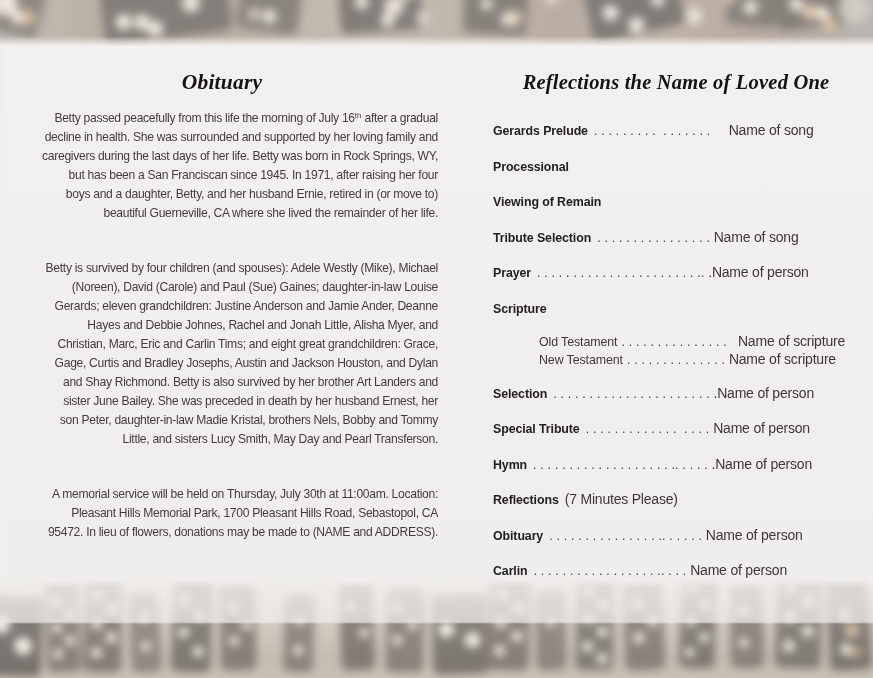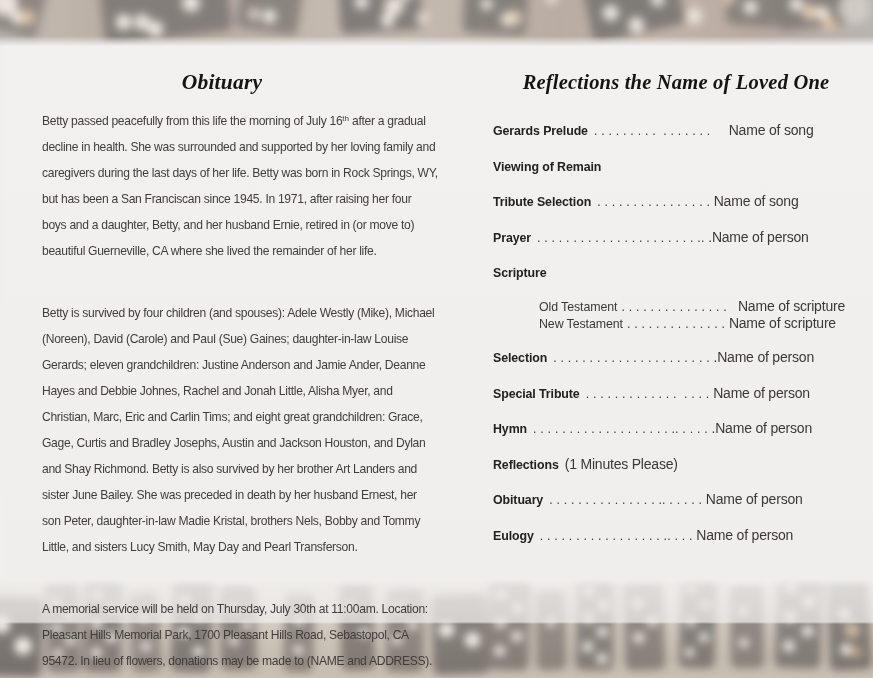--- a/index.html
+++ b/index.html
@@ -33,21 +33,21 @@
   .page{position:absolute;top:0}
   .page h1{
     margin:0;padding-top:22px;text-align:center;
     font-family:"Liberation Serif",serif;font-style:italic;font-weight:700;
     color:#161413;line-height:28px;letter-spacing:.2px;
   }
   .page.left{left:38px;width:396px}
   .page.left h1{font-size:21.5px;padding-right:36px}
   .page.right{left:489px;width:366px}
   .page.right h1{font-size:20.5px}
-  .page.left p{margin:36px 0 0;font-size:12.1px;line-height:26px;letter-spacing:-.3px;color:#403d3b;text-align:left}
+  .page.left p{margin:36px 0 0;font-size:12.1px;line-height:19px;letter-spacing:-.3px;color:#403d3b;text-align:right}
   .page.left p.first{margin-top:10px}
   sup{font-size:8px;vertical-align:4px;letter-spacing:0}
   
   .rows{margin-top:24px}
   .row{line-height:19px;margin-bottom:14.5px;white-space:nowrap}
   .row .lbl{font-weight:700;font-size:12.4px;color:#232120;letter-spacing:-.1px;margin-right:6px}
   .row .dots{font-size:12.4px;color:#3f3c3a;white-space:pre;letter-spacing:.2px}
   .row .val{font-size:14px;color:#3b3836;letter-spacing:-.2px}
   .row.sub{margin-bottom:0;line-height:15.5px;padding-left:46px}
   .row.sub .lbl{font-weight:400;color:#3b3836;margin-right:4px}
@@ -117,28 +117,29 @@
     <h1>Obituary</h1>
     <p class="first"><span>Betty passed peacefully from this life the morning of July 16</span><sup>th</sup><span> after a gradual decline in health.  She was surrounded and supported by her loving family and caregivers during the last days of her life. Betty was born in Rock Springs, WY, but has been a San Franciscan since 1945.  In 1971, after raising her four boys and a daughter, Betty, and her husband Ernie, retired in (or move to) beautiful Guerneville, CA where she lived the remainder of her life.</span></p>
     <p>Betty is survived by four children (and spouses): Adele Westly (Mike), Michael (Noreen), David (Carole) and Paul (Sue) Gaines; daughter-in-law Louise Gerards;  eleven grandchildren: Justine Anderson and Jamie Ander, Deanne Hayes and Debbie Johnes, Rachel and Jonah Little, Alisha Myer, and Christian, Marc, Eric and Carlin Tims;  and eight great grandchildren: Grace, Gage, Curtis and Bradley Josephs, Austin and Jackson Houston, and Dylan and Shay Richmond.  Betty is also survived by her brother Art Landers and sister June Bailey.  She was preceded in death by her husband Ernest, her son Peter, daughter-in-law Madie Kristal, brothers Nels, Bobby and Tommy Little, and sisters Lucy Smith, May Day and Pearl Transferson.</p>
     <p>A memorial service will be held on Thursday, July 30th at 11:00am. Location:  Pleasant Hills Memorial Park, 1700 Pleasant Hills Road, Sebastopol, CA 95472.  In lieu of flowers, donations may be made to (NAME and ADDRESS).</p>
   </div>
 
   <div class="page right">
     <h1>Reflections the Name of Loved One</h1>
     <div class="rows">
       <div class="row"><span class="lbl">Gerards Prelude</span><span class="dots">. . . . . . . . .  . . . . . . .     </span><span class="val">Name of song</span></div>
+      <div class="row"><span class="lbl">Processional</span></div>
       <div class="row"><span class="lbl">Viewing of Remain</span></div>
       <div class="row"><span class="lbl">Tribute Selection</span><span class="dots">. . . . . . . . . . . . . . . . </span><span class="val">Name of song</span></div>
       <div class="row"><span class="lbl">Prayer</span><span class="dots">. . . . . . . . . . . . . . . . . . . . . . .. </span><span class="val">.Name of person</span></div>
       <div class="row"><span class="lbl">Scripture</span></div>
       <div class="row sub"><span class="lbl">Old Testament</span><span class="dots">. . . . . . . . . . . . . . .   </span><span class="val">Name of scripture</span></div>
       <div class="row sub last"><span class="lbl">New Testament</span><span class="dots">. . . . . . . . . . . . . . </span><span class="val">Name of scripture</span></div>
       <div class="row"><span class="lbl">Selection</span><span class="dots">. . . . . . . . . . . . . . . . . . . . . . </span><span class="val">.Name of person</span></div>
       <div class="row"><span class="lbl">Special Tribute</span><span class="dots">. . . . . . . . . . . . .  . . . . </span><span class="val">Name of person</span></div>
       <div class="row"><span class="lbl">Hymn</span><span class="dots">. . . . . . . . . . . . . . . . . . . .. . . . . </span><span class="val">.Name of person</span></div>
-      <div class="row"><span class="lbl">Reflections</span><span class="val">(1 Minutes Please)</span></div>
+      <div class="row"><span class="lbl">Reflections</span><span class="val">(7 Minutes Please)</span></div>
       <div class="row"><span class="lbl">Obituary</span><span class="dots">. . . . . . . . . . . . . . . .. . . . . . </span><span class="val">Name of person</span></div>
-      <div class="row"><span class="lbl">Eulogy</span><span class="dots">. . . . . . . . . . . . . . . . . .. . . . </span><span class="val">Name of person</span></div>
+      <div class="row"><span class="lbl">Carlin</span><span class="dots">. . . . . . . . . . . . . . . . . .. . . . </span><span class="val">Name of person</span></div>
     </div>
   </div>
 
 </div>
 
 </body></html>

